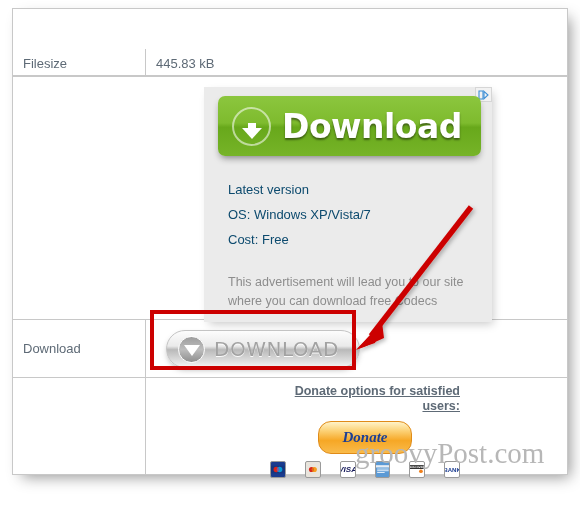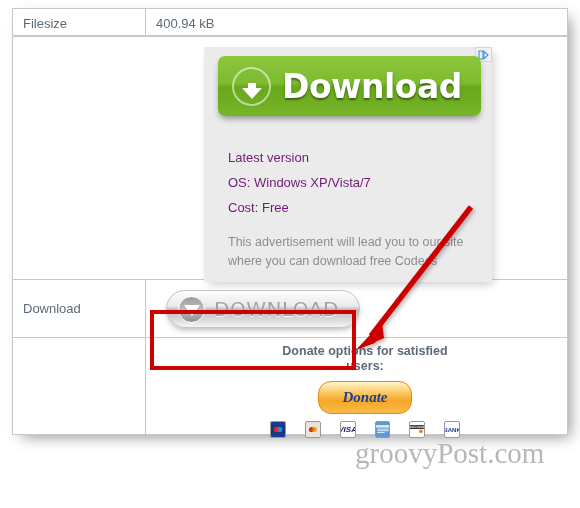--- a/index.html
+++ b/index.html
@@ -55,21 +55,21 @@
     flex: 1 1 auto;
     box-sizing: border-box;
     padding: 6px 0 6px 10px;
     color: #5e6a76;
     font-size: 13px;
     line-height: 17px;
   }
 
   
   .row-filesize .cell-label,
-  .row-filesize .cell-value { height: 26px; }
+  .row-filesize .cell-value { height: 26px; margin-top: 40px; }
   .row-date .cell-label,
   .row-date .cell-value { height: 26px; }
 
   
   .row-ad {
     height: 243px;
     position: relative;
   }
   .ad-full {
     width: 100%;
@@ -136,22 +136,22 @@
     font-weight: bold;
     font-size: 33px;
     color: #ffffff;
     letter-spacing: -0.5px;
     text-shadow: 0 2px 2px rgba(0,0,0,0.45);
   }
 
   .ad-lines {
     position: absolute;
     left: 24px;
-    top: 98px;
-    color: #701a75;
+    top: 90px;
+    color: #0c4a6e;
     font-size: 13px;
     line-height: 25px;
   }
   .ad-disclaimer {
     position: absolute;
     left: 24px;
     top: 186px;
     width: 250px;
     color: #8d8d8d;
     font-size: 12.5px;
@@ -214,21 +214,22 @@
     left: 124px;
     top: 6px;
     width: 190px;
     text-align: center;
   }
   .donate-title {
     color: #5e6a76;
     font-size: 12.5px;
     font-weight: bold;
     line-height: 15px;
-    text-align: center;
+    text-align: right;
+    text-decoration: underline;
   }
   .donate-btn {
     margin: 7px auto 0 auto;
     width: 94px;
     height: 33px;
     border-radius: 13px;
     background: linear-gradient(180deg,#fff3c8 0%, #fcd277 28%, #f6a725 60%, #f9bb4b 100%);
     border: 1px solid #e08b18;
     box-sizing: border-box;
     display: flex; align-items: center; justify-content: center;
@@ -308,21 +309,21 @@
 </style>
 </head>
 <body>
 
 <div id="page">
 
   <div class="table-wrap">
 
     <div class="row row-filesize">
       <div class="cell-label">Filesize</div>
-      <div class="cell-value">400.94 kB</div>
+      <div class="cell-value">445.83 kB</div>
     </div>
 
     <div class="row row-date">
     </div>
 
     <div class="row row-ad">
       <div class="ad-full">
         <div class="ad-panel">
 
           <div class="adchoices">

